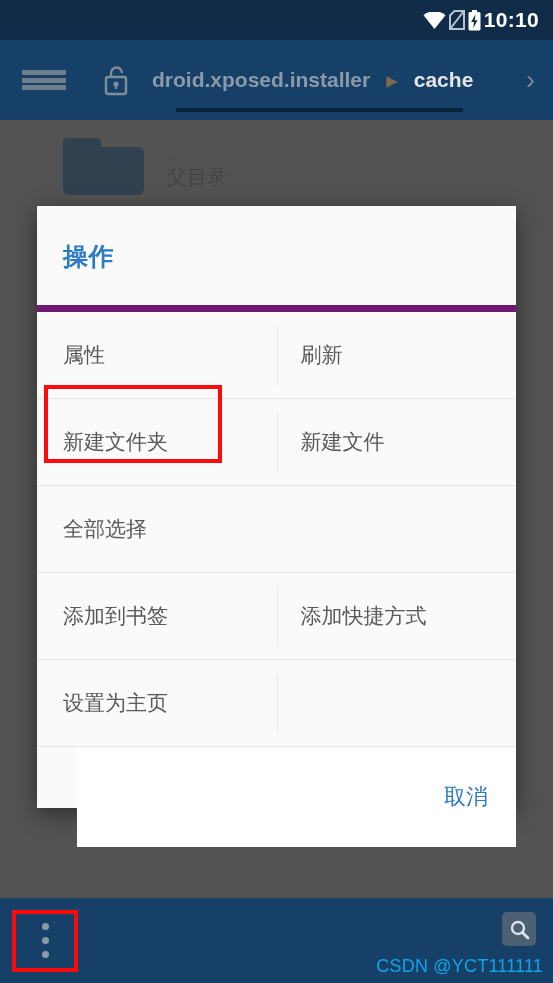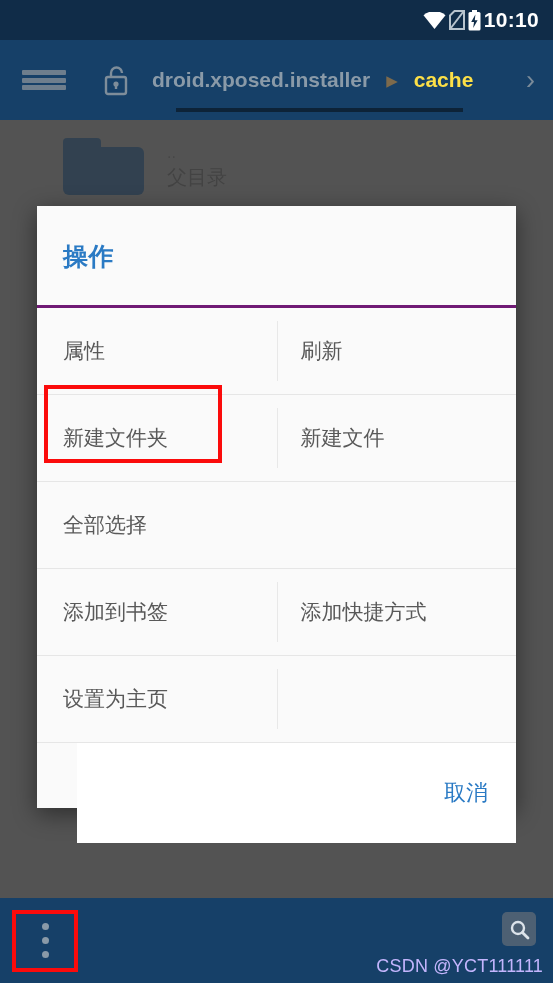--- a/index.html
+++ b/index.html
@@ -31,21 +31,21 @@
   }
   .hamburger { width:44px; height:32px; margin-left:22px; display:flex;
                flex-direction:column; justify-content:space-between;
                padding:6px 0; cursor:pointer; }
   .hamburger i { display:block; height:5px; background:#6e7e8d; border-radius:1px; }
   .crumbwrap { display:flex; align-items:center; margin-left:36px; flex:1; position:relative; }
   .lock-icon { width:28px; height:32px; flex:none; }
   .crumbs { display:flex; align-items:center; gap:16px; margin-left:22px; }
   .crumb { color:#8a9aa8; font-size:21px; font-weight:bold; white-space:nowrap; }
   .crumb-sep { color:#7d6a4c; font-size:15px; line-height:1; }
-  .crumb.current { color:#fde047; }
+  .crumb.current { color:#e5e5e5; }
   .crumb-underline {
     position:absolute; left:74px; bottom:-16px; width:287px; height:4px;
     background:#0d2338;
   }
   .chev-right { position:absolute; right:18px; top:50%; transform:translateY(-50%);
                 color:#7b8b99; font-size:27px; font-weight:300; line-height:1; }
 
   
   .filelist { position:absolute; top:120px; left:0; width:553px; height:778px; background:#6a6a6a; }
   .file-row { display:flex; align-items:center; padding:12px 0 0 63px; height:80px; }
@@ -65,21 +65,21 @@
   
   .dialog {
     position:absolute; left:37px; top:206px; width:479px; height:602px;
     background:#fafafa;
     box-shadow:0 6px 22px rgba(0,0,0,.45);
   }
   .dlg-title {
     color:#2a7ac4; font-size:25px; font-weight:bold;
     padding:34px 0 0 26px; letter-spacing:.5px;
   }
-  .grid { margin-top:32px; border-top:3px solid #701a75; }
+  .grid { margin-top:32px; border-top:7px solid #701a75; }
   .grid-row { display:flex; height:87px; border-bottom:1px solid #e6e6e6; background:#fafafa; }
   .grid-row:last-child { border-bottom:1px solid #e6e6e6; }
   .cell {
     flex:1 1 50%; display:flex; align-items:center;
     padding-left:26px; color:#595959; font-size:21px;
     position:relative; cursor:pointer;
   }
   .cell.right { padding-left:24px; }
   .cell.right::before {
     content:""; position:absolute; left:0; top:13px; bottom:13px;
@@ -111,21 +111,21 @@
     position:absolute; left:12px; top:910px; width:66px; height:62px;
     border:4px solid #fb0b0b; pointer-events:none;
   }
   .search-btn {
     position:absolute; right:17px; top:14px; width:34px; height:34px;
     background:#4d6073; border-radius:5px;
     display:flex; align-items:center; justify-content:center; cursor:pointer;
   }
   .watermark {
     position:absolute; right:10px; bottom:6px;
-    color:#c4b5fd; font-size:18px; letter-spacing:.2px;text-align:center;
+    color:#0ea5e9; font-size:18px; letter-spacing:.2px;text-align:center;
   }
 </style>
 </head>
 <body>
 
 <div id="screen">
 
   <div class="statusbar">
     <span class="icon-wifi">
       <svg width="23" height="17" viewBox="0 0 23 17">

